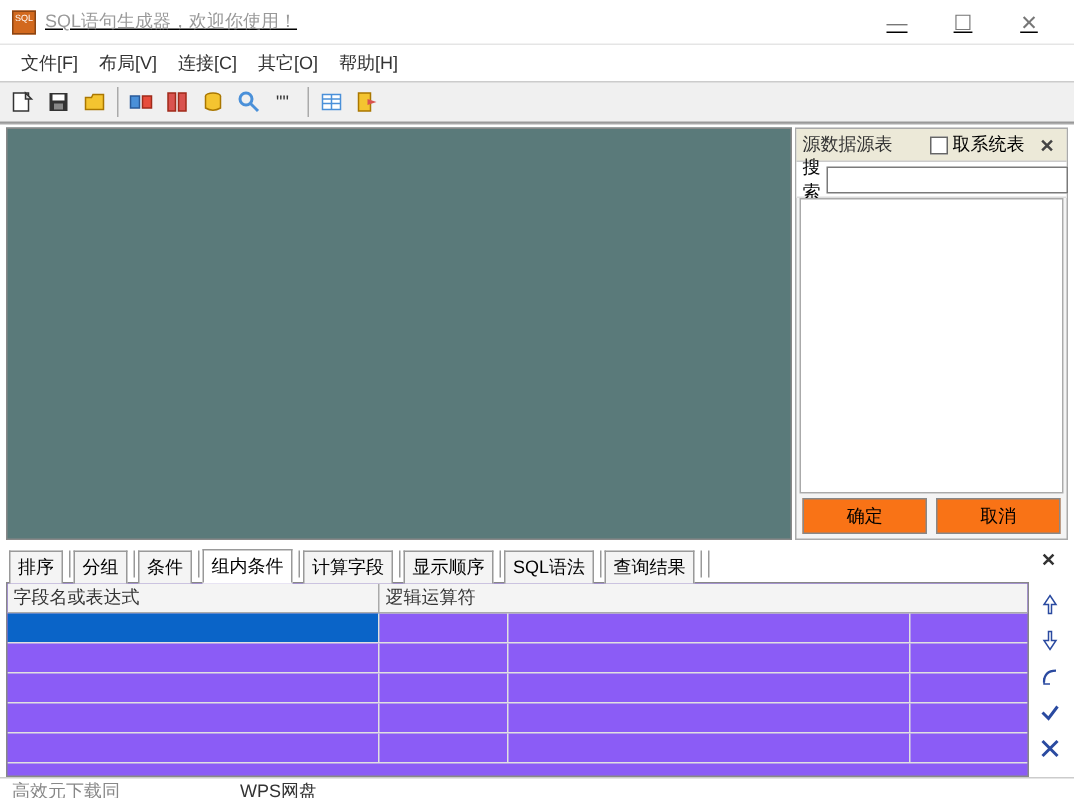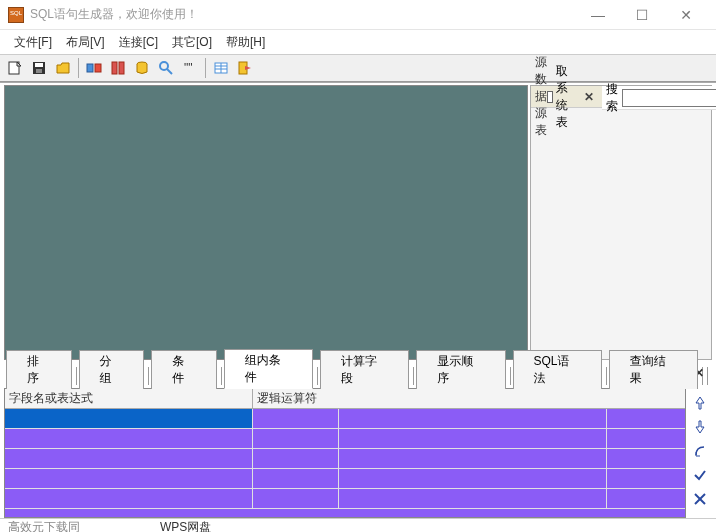--- a/index.html
+++ b/index.html
@@ -1,46 +1,46 @@
 <!DOCTYPE html>
 <html><head>
 <meta charset="utf-8">
 <style>
 * { box-sizing: border-box; margin: 0; padding: 0; font-family: "Microsoft YaHei", sans-serif; }
 body { width: 716px; height: 532px; background: #fff; font-size: 12px; overflow: hidden; }
 
-.titlebar { height: 30px; background: #fff; display: flex; align-items: center; padding: 0 8px; border-bottom: 1px solid #e5e5e5; }
+.titlebar { height: 30px; background: #fff; display: flex; align-items: center; padding: 0 8px; border-bottom: 1px solid #e5e5e5; text-decoration: underline; }
 .titlebar .icon { width: 16px; height: 16px; background: #d2691e; border: 1px solid #8b4513; margin-right: 6px; position: relative; }
 .titlebar .icon::after { content: "SQL"; font-size: 6px; color: #fff; position: absolute; top: 2px; left: 1px; }
 .titlebar .title { color: #999; flex: 1; }
 .titlebar .ctrl { width: 44px; height: 28px; display: flex; align-items: center; justify-content: center; color: #777; font-size: 14px; cursor: pointer; }
 
 .menubar { height: 24px; background: #fff; display: flex; align-items: center; padding: 0 8px; gap: 2px; }
 .menubar .menu { padding: 2px 6px; color: #333; cursor: pointer; }
 
 .toolbar { height: 28px; background: #f0f0f0; border-top: 1px solid #ccc; border-bottom: 1px solid #999; display: flex; align-items: center; padding: 0 4px; gap: 2px; }
 .tbtn { width: 22px; height: 22px; display: flex; align-items: center; justify-content: center; cursor: pointer; border: 1px solid transparent; }
 .tsep { width: 1px; height: 20px; background: #aaa; margin: 0 2px; }
 
 .main { display: flex; height: 280px; border-top: 1px solid #aaa;}
 .canvas { flex: 1; background: #5a7a7a; border: 1px solid #888; margin: 2px 0 2px 4px; }
-.sidepanel { width: 182px; margin: 2px 4px 2px 2px; display: flex; flex-direction: row; border: 1px solid #aaa; background: #f4f4f4;}
+.sidepanel { width: 182px; margin: 2px 4px 2px 2px; display: flex; flex-direction: column; border: 1px solid #aaa; background: #f4f4f4;}
 .sidehead { height: 22px; display: flex; align-items: center; padding: 0 4px; border-bottom: 1px solid #ccc; background: #ece9d8;}
 .sidehead .lbl { flex: 1; color: #333; }
 .sidehead .chk { display: flex; align-items: center; gap: 3px; }
 .sidehead .chkbox { width: 12px; height: 12px; border: 1px solid #666; background: #fff; }
 .sidehead .close { margin-left: 6px; font-weight: bold; color: #444; cursor: pointer; padding: 0 4px;}
 .searchrow { height: 24px; display: flex; align-items: center; padding: 4px 4px; gap: 4px; background: #fff; border-bottom: 1px solid #ddd;}
 .searchrow input { flex: 1; height: 18px; border: 1px solid #7a7a7a; padding: 0 2px; font-size: 12px; }
 .listarea { flex: 1; background: #fff; margin: 0 2px; border: 1px solid #aaa;}
 .btnrow { height: 30px; display: flex; align-items: center; justify-content: space-around; padding: 2px 4px; gap: 6px; }
 .wbtn { flex: 1; height: 24px; border: 1px solid #888; background: #f97316; cursor: pointer; display: flex; align-items: center; justify-content: center; }
 
 .tabsrow { height: 24px; display: flex; align-items: flex-end; padding: 0 6px; margin-top: 2px;}
-.tab { padding: 2px 20px; border: 1px solid #999; border-bottom: none; background: #f4f4f4; margin-right: 2px; cursor: pointer; position: relative; top: 1px;}
+.tab { padding: 2px 5px; border: 1px solid #999; border-bottom: none; background: #f4f4f4; margin-right: 2px; cursor: pointer; position: relative; top: 1px;}
 .tab.sel { background: #fff; border-bottom: 1px solid #fff; z-index: 2;}
 .tsepv { width: 1px; height: 18px; background: #999; margin: 0 2px; align-self: center;}
 
 .gridwrap { display: flex; padding: 0 4px; height: 130px; }
 .gridbox { flex: 1; border: 1px solid #888; background: #8b5cf6; overflow: hidden; }
 .gridhead { display: flex; height: 20px; background: #f4f4f4; border-bottom: 1px solid #aaa; }
 .gh { border-right: 1px solid #aaa; padding: 2px 4px; color: #333; display: flex; align-items: center; }
 .gh1 { width: 248px; } .gh2 { width: 86px; } .gh3 { flex: 1; } .gh4 { width: 78px; border-right: none;}
 .gridbody { height: 108px; }
 .grow { display: flex; height: 20px; border-bottom: 1px solid #e0e0e0; }

